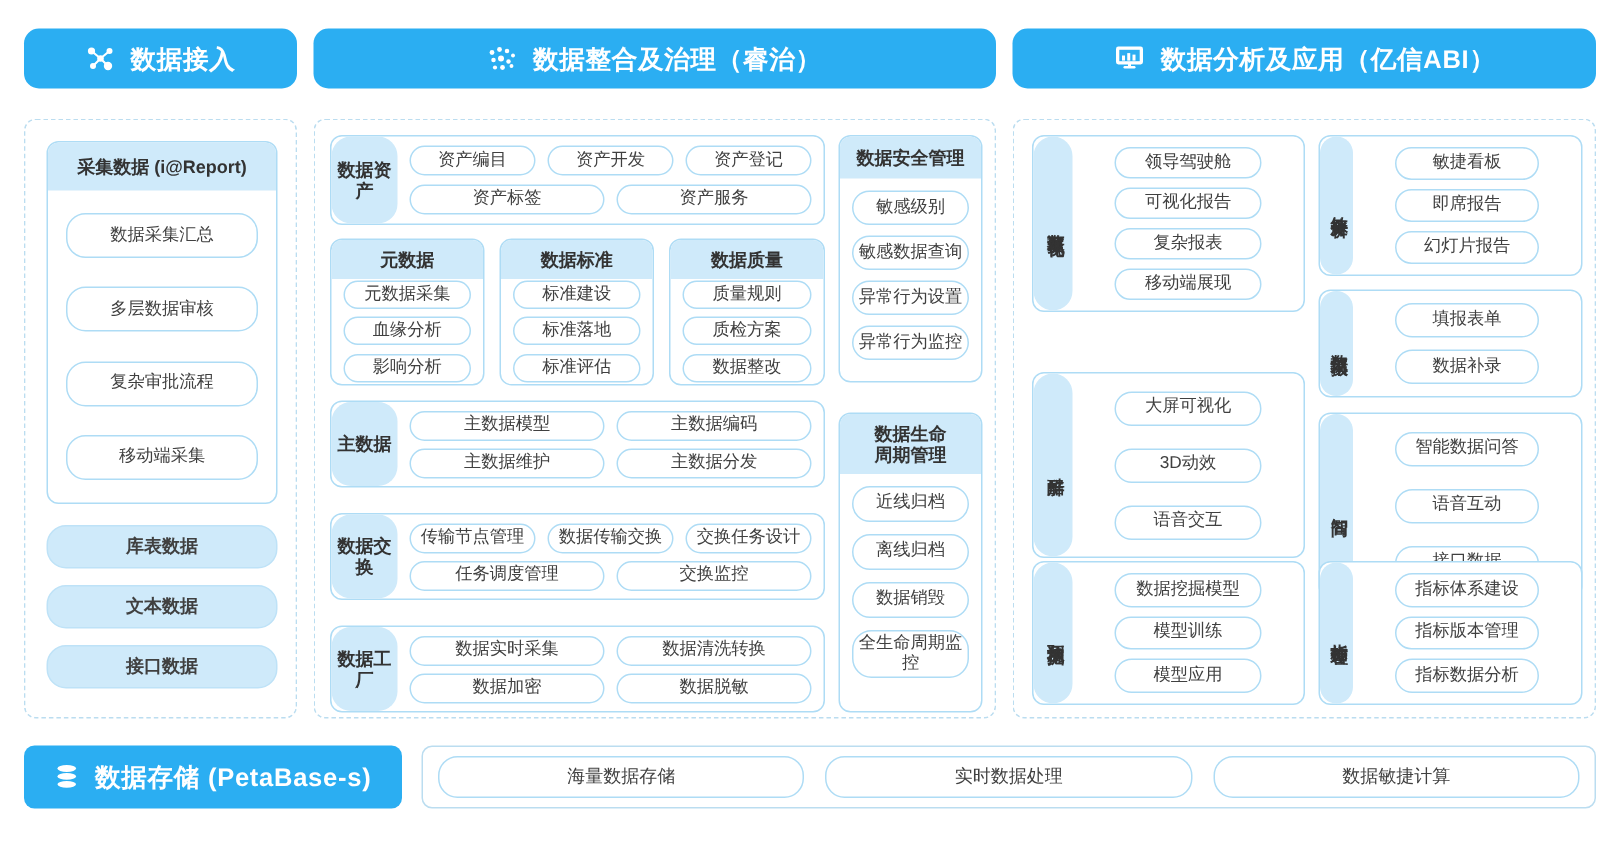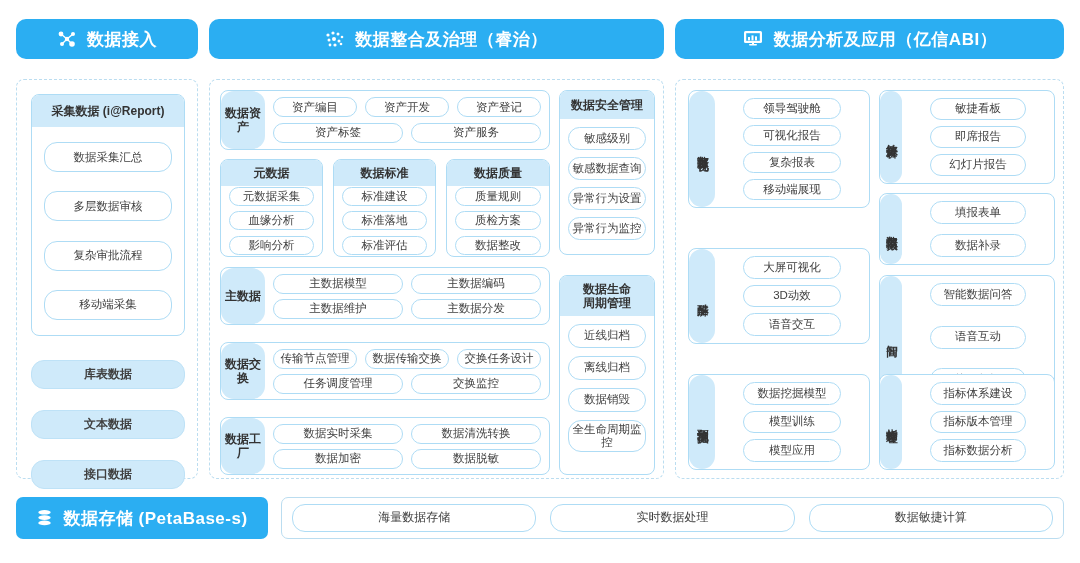--- a/index.html
+++ b/index.html
@@ -37,21 +37,20 @@
     background: #fff;
     color: #404040;
     font-size: 11.5px;
     display: flex; align-items: center; justify-content: center;
     text-align: center;
     line-height: 1.15;
   }
   .pill.fill {
     background: #CFEAFA;
     border-color: #BEE2F7;
-    margin-top: 10px;
   }
 
   
   .card {
     border: 1px solid #AEDCF5;
     border-radius: 8px;
     background: #fff;
     display: flex; flex-direction: column;
     overflow: hidden;
   }
@@ -153,39 +152,39 @@
 
   
   
   
   #col3-hdr { position: absolute; left: 675px; top: 19px; width: 389px; }
   #col3-box { position: absolute; left: 675px; top: 79px; width: 389px; height: 400px; }
 
   
   #c3-viz   { position: absolute; left: 12px; top: 10px;  width: 182px; height: 118px; }
   #c3-viz  > .grp-lb { width: 26px; }
-  #c3-cool  { position: absolute; left: 12px; top: 168px; width: 182px; height: 96px; }
+  #c3-cool  { position: absolute; left: 12px; top: 168px; width: 182px; height: 124px; }
   #c3-cool > .grp-lb { width: 26px; }
   #c3-pred  { position: absolute; left: 12px; top: 294px; width: 182px; height: 96px; }
   #c3-pred > .grp-lb { width: 26px; }
 
   
   #c3-agile { position: absolute; left: 203px; top: 10px;  width: 176px; height: 94px; }
   #c3-agile > .grp-lb { width: 22px; }
   #c3-fill  { position: absolute; left: 203px; top: 113px; width: 176px; height: 72px; }
   #c3-fill > .grp-lb { width: 22px; }
   #c3-ask   { position: absolute; left: 203px; top: 195px; width: 176px; height: 124px; }
   #c3-ask  > .grp-lb { width: 22px; }
   #c3-kpi   { position: absolute; left: 203px; top: 294px; width: 176px; height: 96px; }
   #c3-kpi  > .grp-lb { width: 22px; }
 
   .vlab { writing-mode: vertical-rl; text-orientation: upright;
           letter-spacing: 1px; font-size: 11.5px; }
 
-  #col3-box .grp-bd { padding: 7px 28px; gap: 6px; justify-content: space-between; }
+  #col3-box .grp-bd { padding: 7px 28px; gap: 6px; }
   #col3-box .pill { height: 23px; }
 
   
   
   
   #bot-hdr { position: absolute; left: 16px; top: 497px; width: 252px; height: 42px;
              border-radius: 7px; }
   #bot-box { position: absolute; left: 281px; top: 497px; width: 783px; height: 42px;
              border: 1px solid #BBDDF0; border-radius: 7px; background: #fff;
              display: flex; align-items: center; justify-content: space-around;

